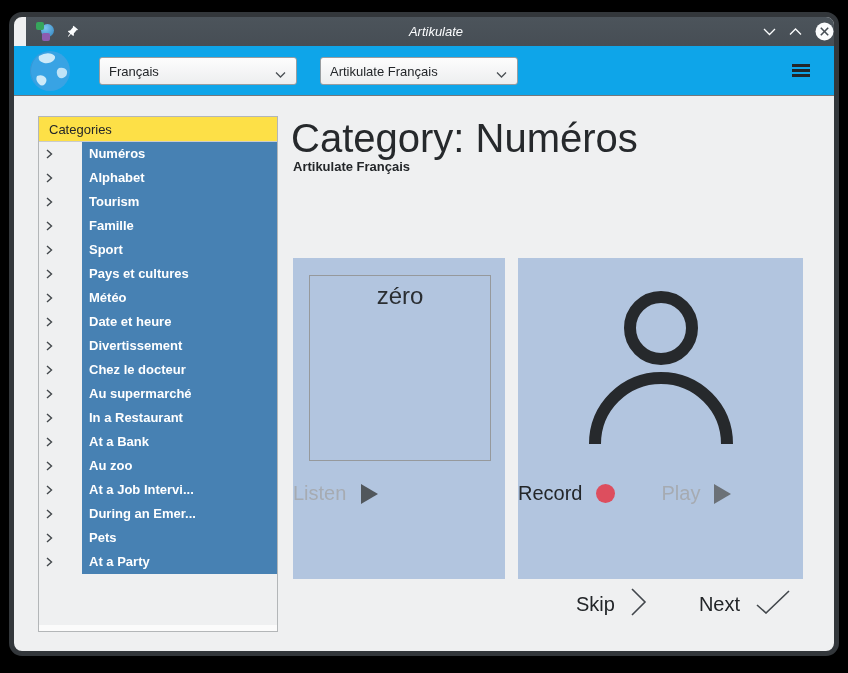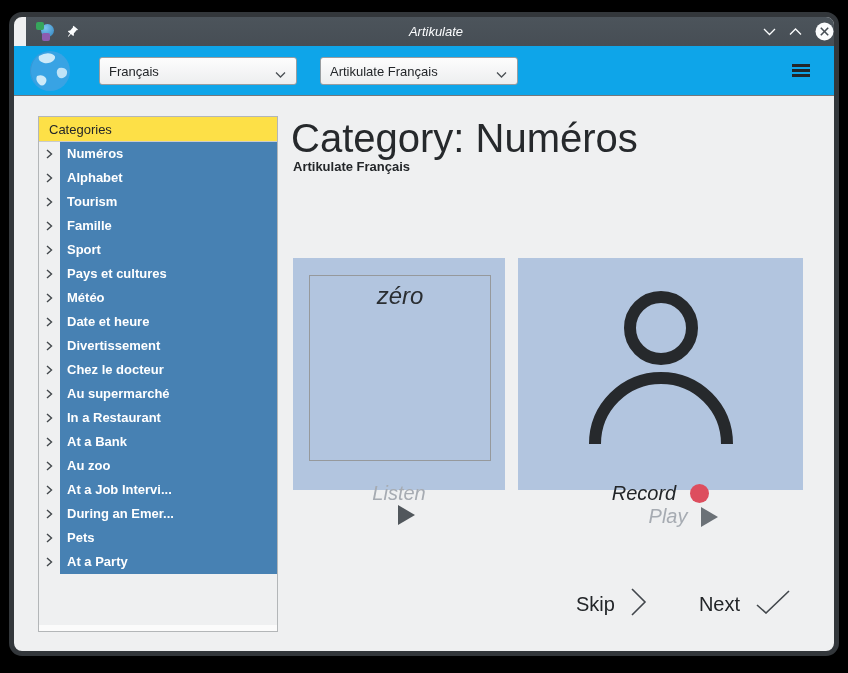--- a/index.html
+++ b/index.html
@@ -64,47 +64,47 @@
   .categories-panel {
     position:absolute; left:24px; top:99px; width:240px; height:516px;
     background:#eff0f1; border:1px solid #b3b6b8;
     display:flex; flex-direction:column;
   }
   .panel-header {
     height:25px; line-height:25px; padding-left:10px;
     font-size:13px; color:#232629;
     border-bottom:1px solid #c9cbcd; background:#fde047;
   }
-  .cat-row { display:flex; height:24px; flex:0 0 24px; cursor:default; }
+  .cat-row { display:flex; height:24px; flex:0 0 24px; cursor:default;gap:22px; }
   .cat-expander { width:21px; flex:0 0 21px; display:flex; align-items:center; justify-content:center; background:#eff0f1; }
   .cat-label {
     flex:1; background:#4781b3; color:#ffffff;
     font-size:13px; font-weight:600; line-height:24px; padding-left:7px;
     white-space:nowrap; overflow:hidden;
   }
   .panel-fill { flex:1; background:#eff0f1; }
   .panel-bottom-strip { height:6px; background:#fbfbfb; }
 
   
   .page-title { position:absolute; left:277px; top:99px; font-size:40px; font-weight:400; color:#26292c; }
   .page-subtitle { position:absolute; left:279px; top:142px; font-size:13px; font-weight:700; color:#232629; }
 
-  .card { position:absolute; top:241px; height:232px; background:#b2c5df;font-style:italic; }
+  .card { position:absolute; top:241px; height:321px; background:#b2c5df; }
   #phrase-card { left:279px; width:212px; }
   #record-card { left:504px; width:285px; }
 
   .phrase-box {
     position:absolute; left:16px; top:17px; width:182px; height:186px;
     border:1px solid #96999c;
   }
   .phrase-text { margin-top:6px; text-align:center; font-size:24px; color:#2a2e32; }
 
   .card-controls {
     position:absolute; left:0; right:0; top:224px;
-    display:flex; justify-content:space-between; align-items:center;flex-direction:column;
+    display:flex; justify-content:flex-start; align-items:center;
   }
   .ctl-label-dim { font-size:20px; color:#a6abb2; }
   .ctl-label-dark { font-size:20px; color:#232629; }
   .tri { width:0; height:0; border-top:10px solid transparent; border-bottom:10px solid transparent; }
   .tri-listen { border-left:17px solid #51575c; margin-left:15px; }
   .tri-play   { border-left:17px solid #6b7177; margin-left:14px; }
   .record-dot { width:19px; height:19px; border-radius:50%; background:#dd4e5e; margin-left:14px; }
   .gap-play { margin-left:46px; }
 
   .person-icon { position:absolute; left:50%; top:30px; transform:translateX(-50%); }

